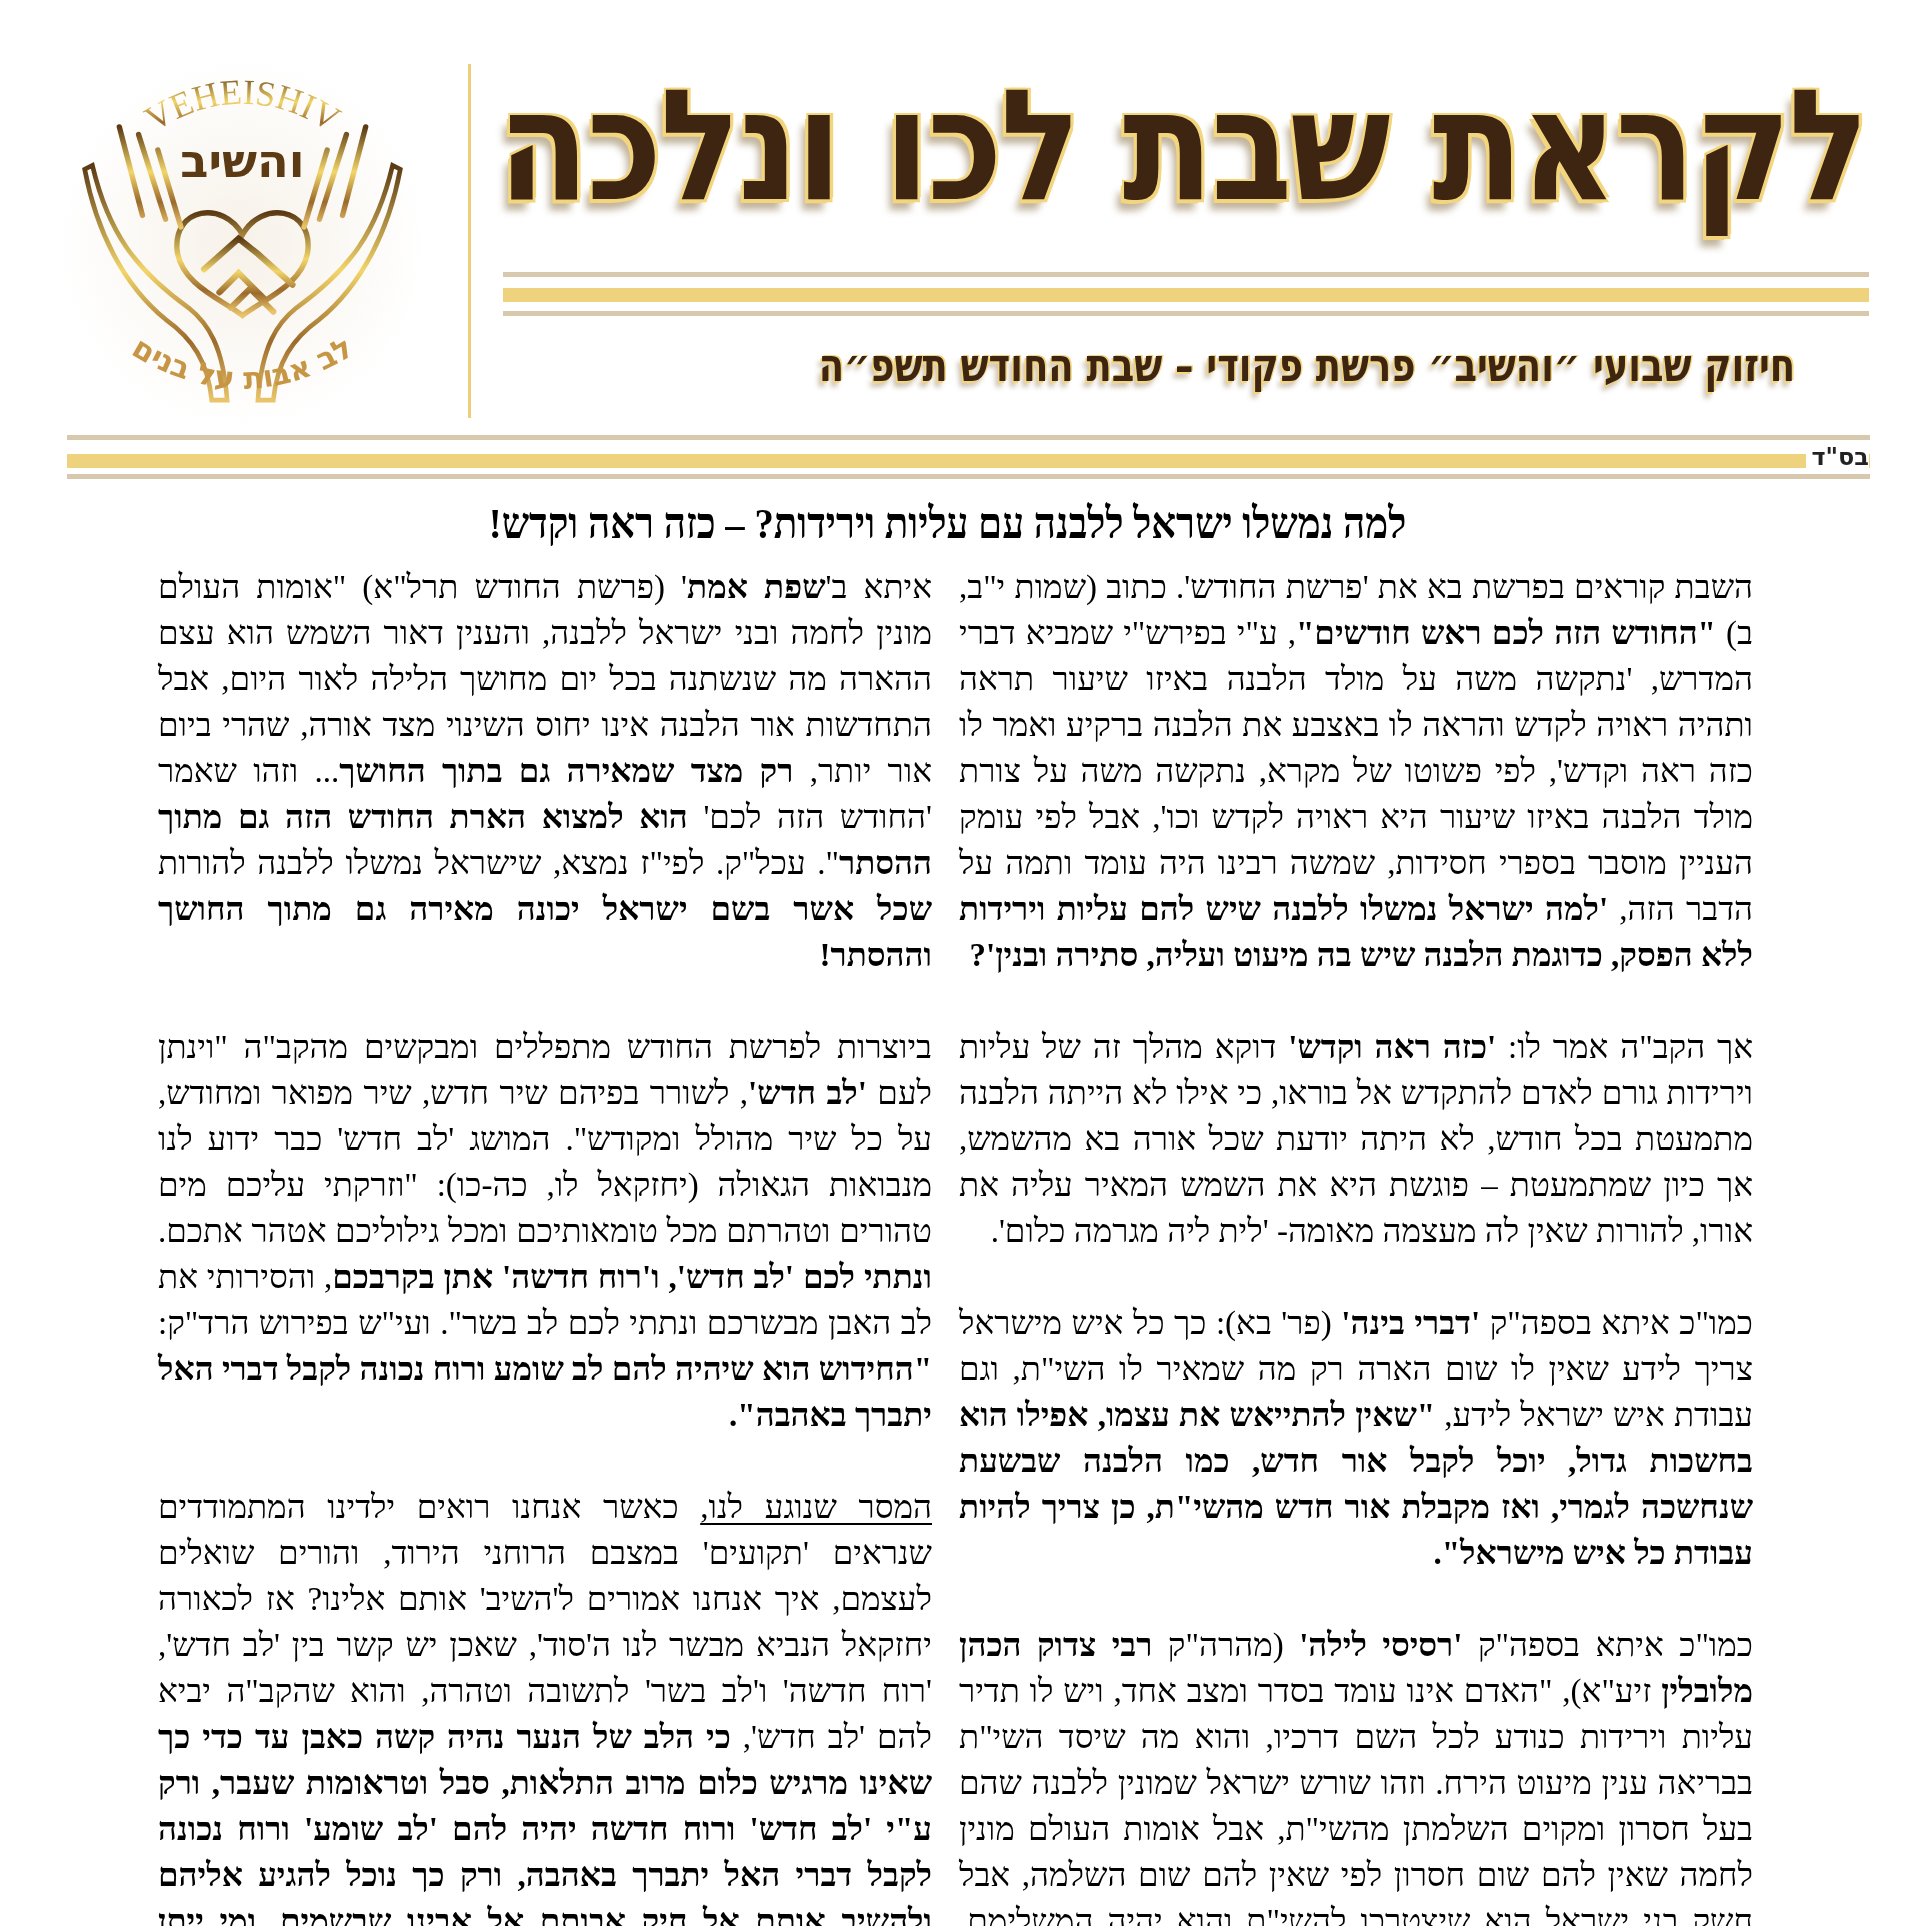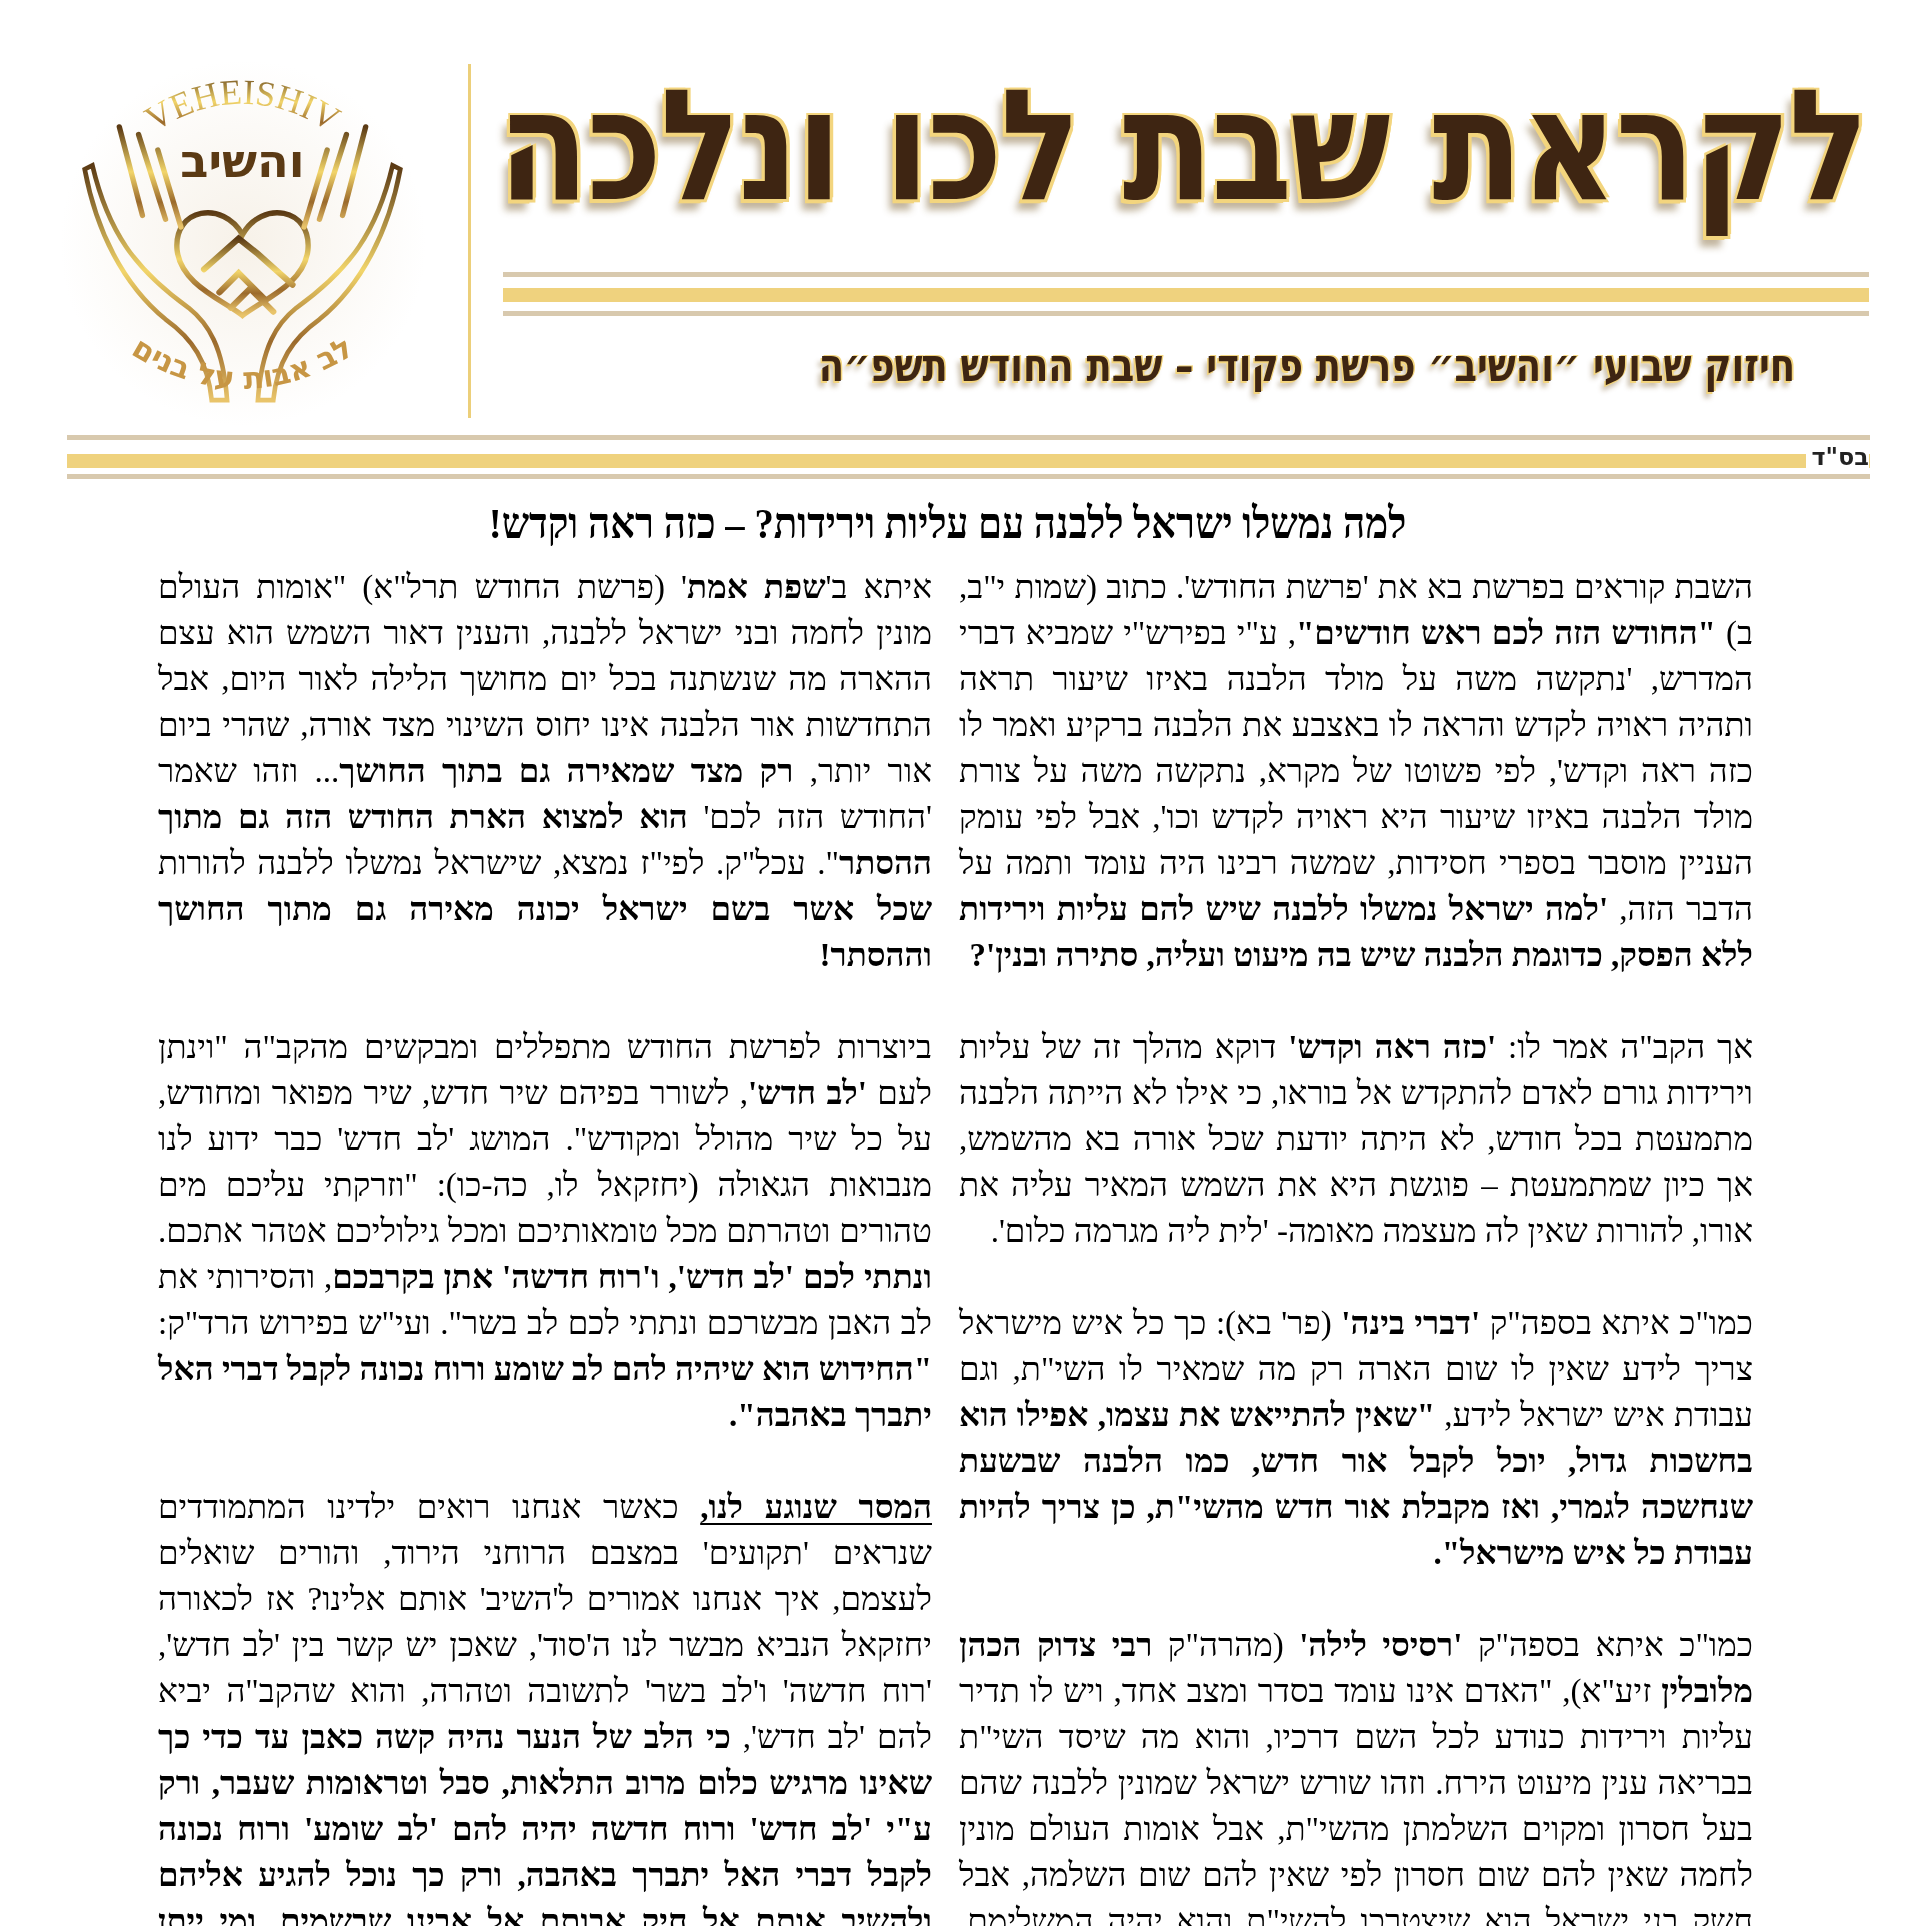--- a/index.html
+++ b/index.html
@@ -76,21 +76,21 @@
     transform: scaleX(0.9); transform-origin: center;
   }
   .col {
     position: absolute; top: 564px; width: 840px;
     font-size: 33px; line-height: 46px;
     text-align: justify; text-align-last: right;
   }
   .col.right { right: 158px; width: 794px; }
   .col.left  { left: 158px; width: 774px; }
   .col p { margin-bottom: 46px; }
-  .col .u { text-decoration: underline; text-decoration-thickness: 2.3px; text-underline-offset: 5.4px; font-weight: bold; }
+  .col .u { text-decoration: underline; text-decoration-thickness: 2.3px; text-underline-offset: 5.4px; font-weight: normal; }
 </style>
 </head>
 <body>
 
 <div class="header">
   <div class="logo-glow"></div>
   <div class="logo">
     <svg viewBox="0 0 860 880">
       <defs>
         <linearGradient id="goldg" x1="0" y1="0" x2="0" y2="1">

